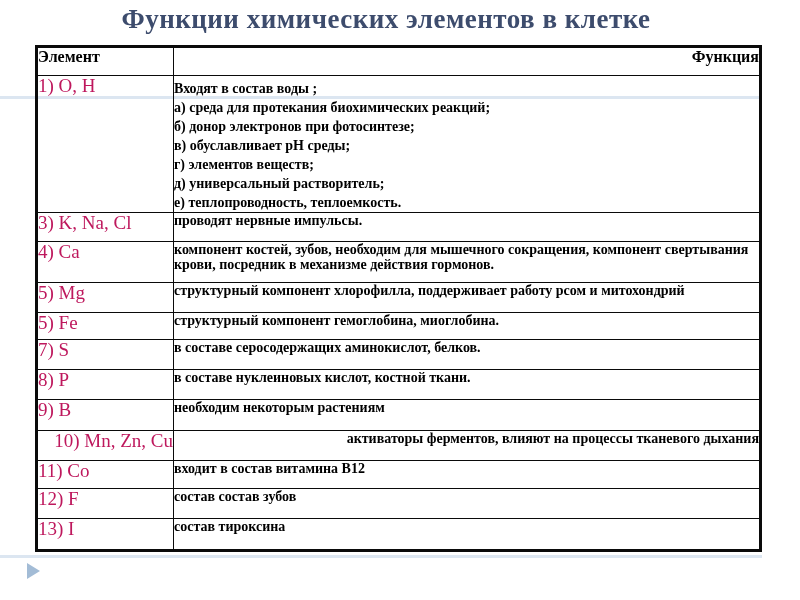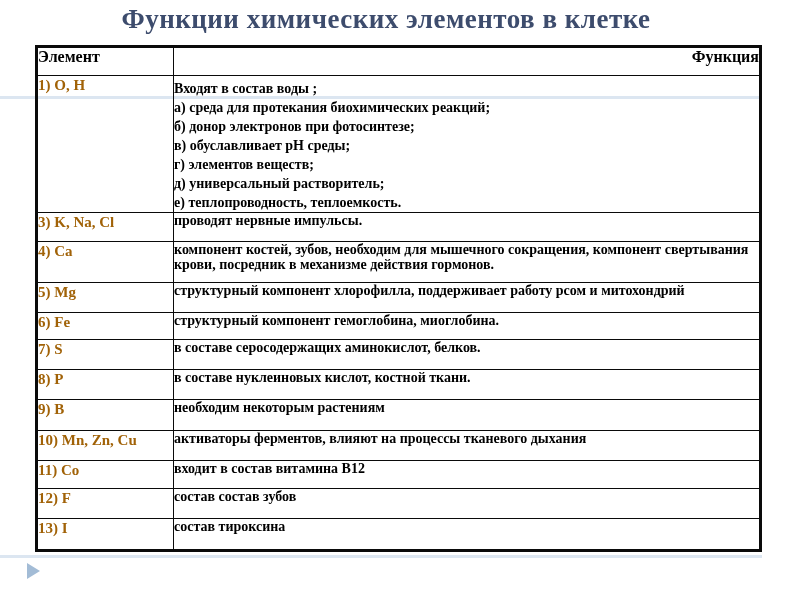--- a/index.html
+++ b/index.html
@@ -68,21 +68,21 @@
   tr.hrow      { height: 29px; }
   tr.row-1  { height: 133px; }
   tr.row-2  { height: 30px; }
   tr.row-3  { height: 29px; }
   tr.row-4  { height: 41px; }
   tr.row-5  { height: 30px; }
   tr.row-6  { height: 27px; }
   tr.row-7  { height: 30px; }
   tr.row-8  { height: 30px; }
   tr.row-9  { height: 31px; }
-  tr.row-10 { height: 30px; }
+  tr.row-10 { height: 30px; text-align: right; }
   tr.row-11 { height: 28px; }
   tr.row-12 { height: 30px; }
   tr.row-13 { height: 32px; }
   .col-element { width: 137px; }
   th.head-element {
     font-size: 16px;
     font-weight: bold;
     color: #000;
     text-align: left;
     vertical-align: middle;
@@ -90,23 +90,23 @@
   }
   th.head-function {
     font-size: 16px;
     font-weight: bold;
     color: #000;
     text-align: right;
     vertical-align: middle;
     padding-left: 86px;
   }
   td.element-cell {
-    font-size: 15px;
-    font-weight: bold;
-    color: #a16207;
+    font-size: 19px;
+    font-weight: normal;
+    color: #be185d;
     padding: 3px 2px 0 9px;
     line-height: 19px;
   }
   td.function-cell {
     font-size: 14px;
     font-weight: bold;
     color: #000;
     padding: 5px 8px 0 11px;
     line-height: 15px;
   }
@@ -163,21 +163,21 @@
     </tr>
 
     <tr class="row-5">
       <td class="element-cell">5) Mg</td>
       <td class="function-cell">
         <div class="fn-line">структурный компонент  хлорофилла, поддерживает работу рсом и митохондрий</div>
       </td>
     </tr>
 
     <tr class="row-6">
-      <td class="element-cell">6) Fe</td>
+      <td class="element-cell">5) Fe</td>
       <td class="function-cell">
         <div class="fn-line">структурный компонент гемоглобина, миоглобина.</div>
       </td>
     </tr>
 
     <tr class="row-7">
       <td class="element-cell">7) S</td>
       <td class="function-cell">
         <div class="fn-line">в составе серосодержащих аминокислот, белков.</div>
       </td>

